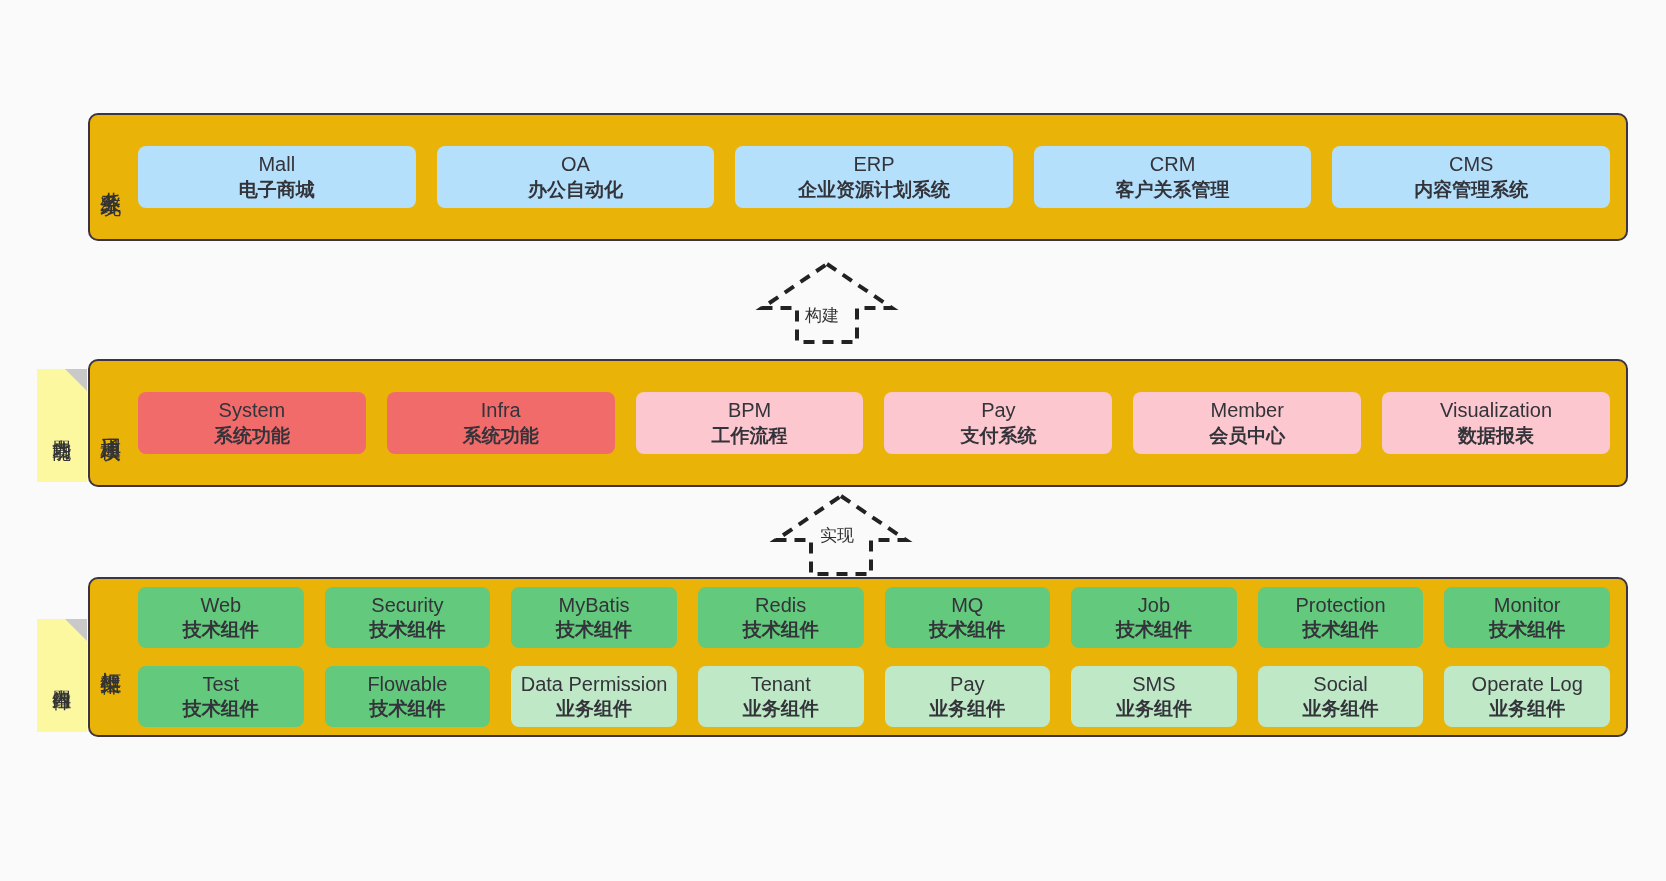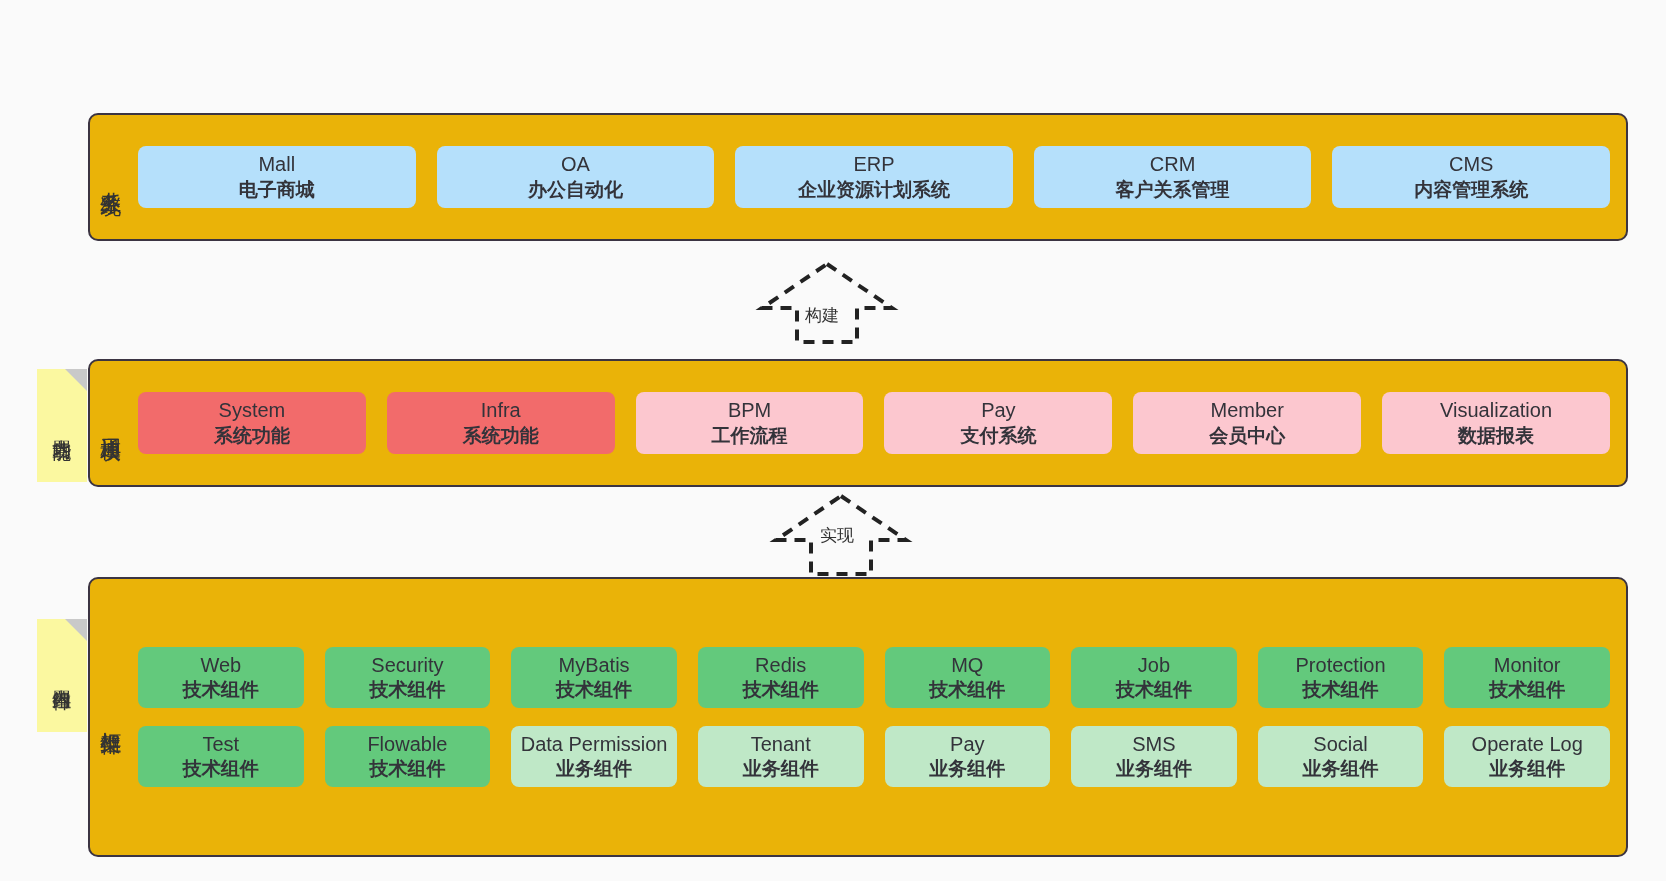--- a/index.html
+++ b/index.html
@@ -211,21 +211,21 @@
       <path d="M75 6 L140 50 L105 50 L105 84 L45 84 L45 50 L10 50 Z" stroke="#222222" stroke-width="4" stroke-dasharray="11 8" stroke-linejoin="miter" fill="none"></path>
     </svg>
   </div>
   <div class="arrow-label" style="left:820px; top:524px;">实现</div>
 
   <div class="note" style="left:37px; top:619px; width:50px; height:113px;">
     <span class="fold"></span>
     <span>内置组件</span>
   </div>
 
-  <div class="layer" id="layer-framework" style="left:88px; top:577px; width:1540px; height:280px;">
+  <div class="layer" id="layer-framework" style="left:88px; top:577px; width:1540px; height:160px;">
     <div class="layer-title">框架组件</div>
     <div class="layer-body">
 
       <div class="row">
         <div class="card tech">
           <span class="en">Web</span>
           <span class="cn">技术组件</span>
         </div>
         <div class="card tech">
           <span class="en">Security</span>

